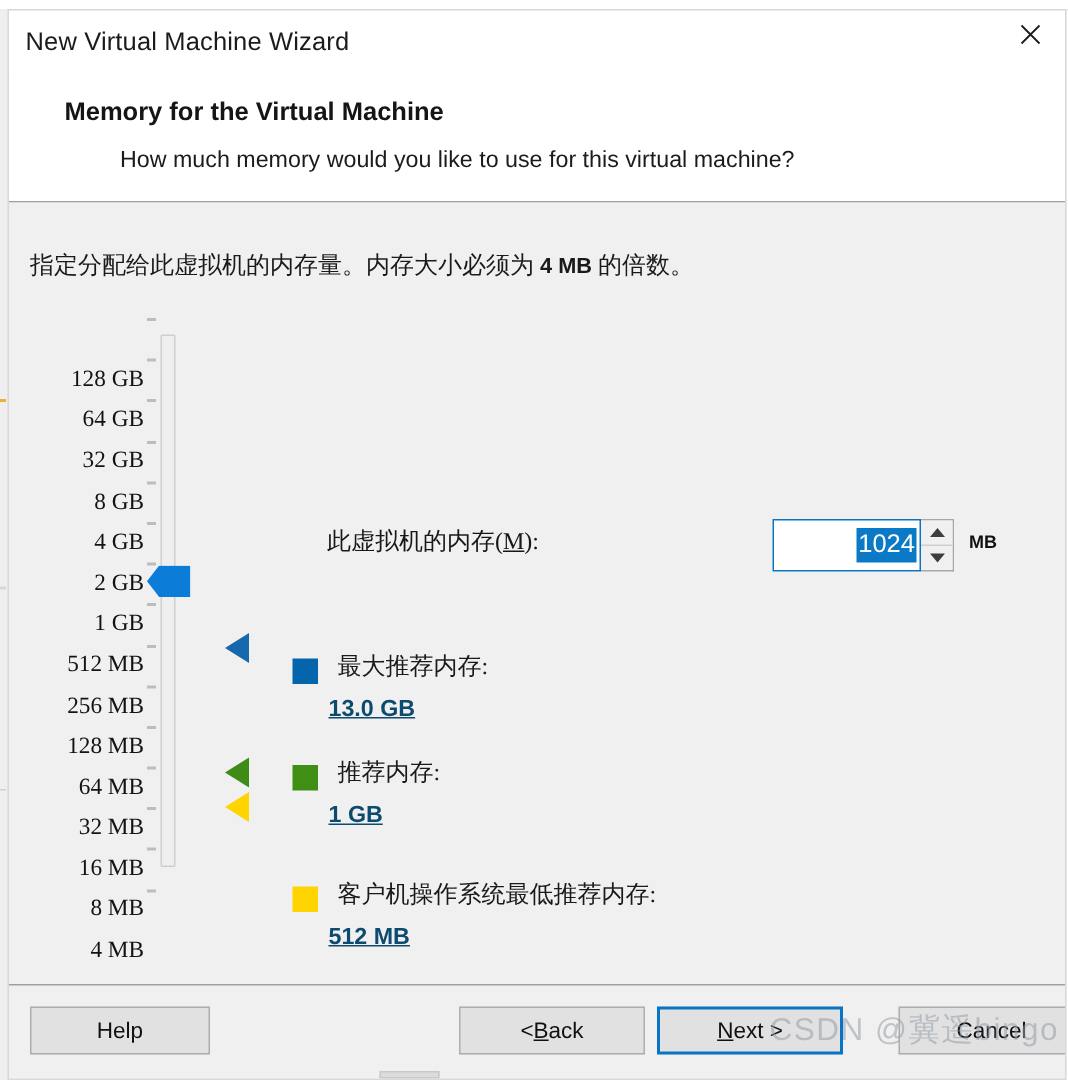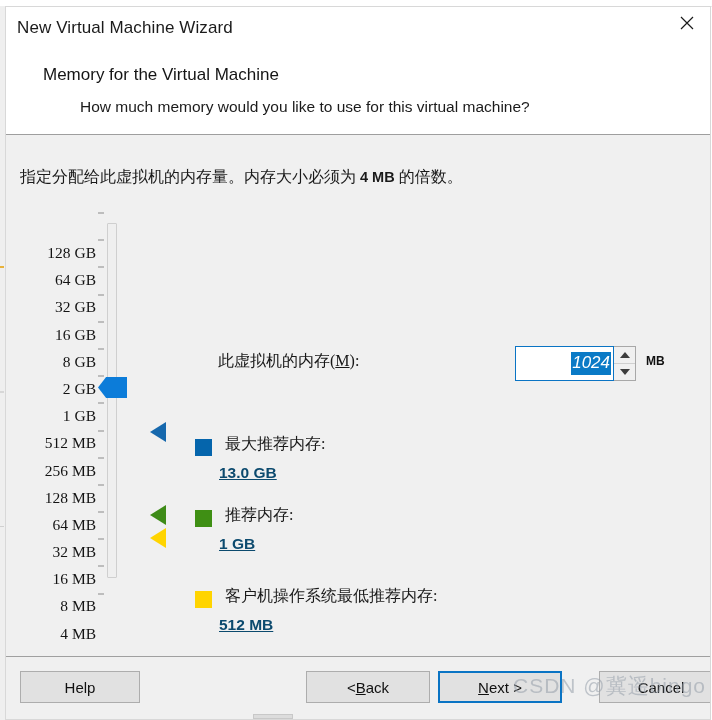--- a/index.html
+++ b/index.html
@@ -80,21 +80,21 @@
     left: 0; top: 44px;
     width: 100%;
     height: 83px;
     background: #ffffff;
   }
   .header-title {
     position: absolute;
     left: 37px;
     top: 14px;
     font-size: 17px;
-    font-weight: normal;
+    font-weight: bold;
     color: #151515;
     white-space: nowrap;
   }
   .header-sub {
     position: absolute;
     left: 74px;
     top: 47px;
     font-size: 15.5px;
     color: #1b1b1b;
     white-space: nowrap;
@@ -237,21 +237,20 @@
     justify-content: flex-end;
   }
   .spin-value {
     background: #0a7ac6;
     color: #ffffff;
     font-size: 17px;
     padding: 1px 1px 2px 1px;
     margin-right: 2px;
     line-height: 20px;
     font-family: "Liberation Sans", sans-serif;
-    font-style: italic;
   }
   .spin-buttons {
     position: absolute;
     left: 99px; top: 0;
     width: 22px; height: 35px;
     border: 1px solid #a8a8a8;
     border-left: none;
     box-sizing: border-box;
     background: #f0f0f0;
     display: flex;
@@ -409,25 +408,25 @@
         </div>
       <div class="scale-row">
           <span class="scale-label">64 GB</span>
           <span class="scale-tick"></span>
         </div>
       <div class="scale-row">
           <span class="scale-label">32 GB</span>
           <span class="scale-tick"></span>
         </div>
       <div class="scale-row">
-          <span class="scale-label">16 GB</span>
-          <span class="scale-tick"></span>
-        </div>
-      <div class="scale-row">
           <span class="scale-label">8 GB</span>
+          <span class="scale-tick"></span>
+        </div>
+      <div class="scale-row">
+          <span class="scale-label">4 GB</span>
           <span class="scale-tick"></span>
         </div>
       <div class="scale-row">
           <span class="scale-label">2 GB</span>
           <span class="scale-tick"></span>
         </div>
       <div class="scale-row">
           <span class="scale-label">1 GB</span>
           <span class="scale-tick"></span>
         </div>

